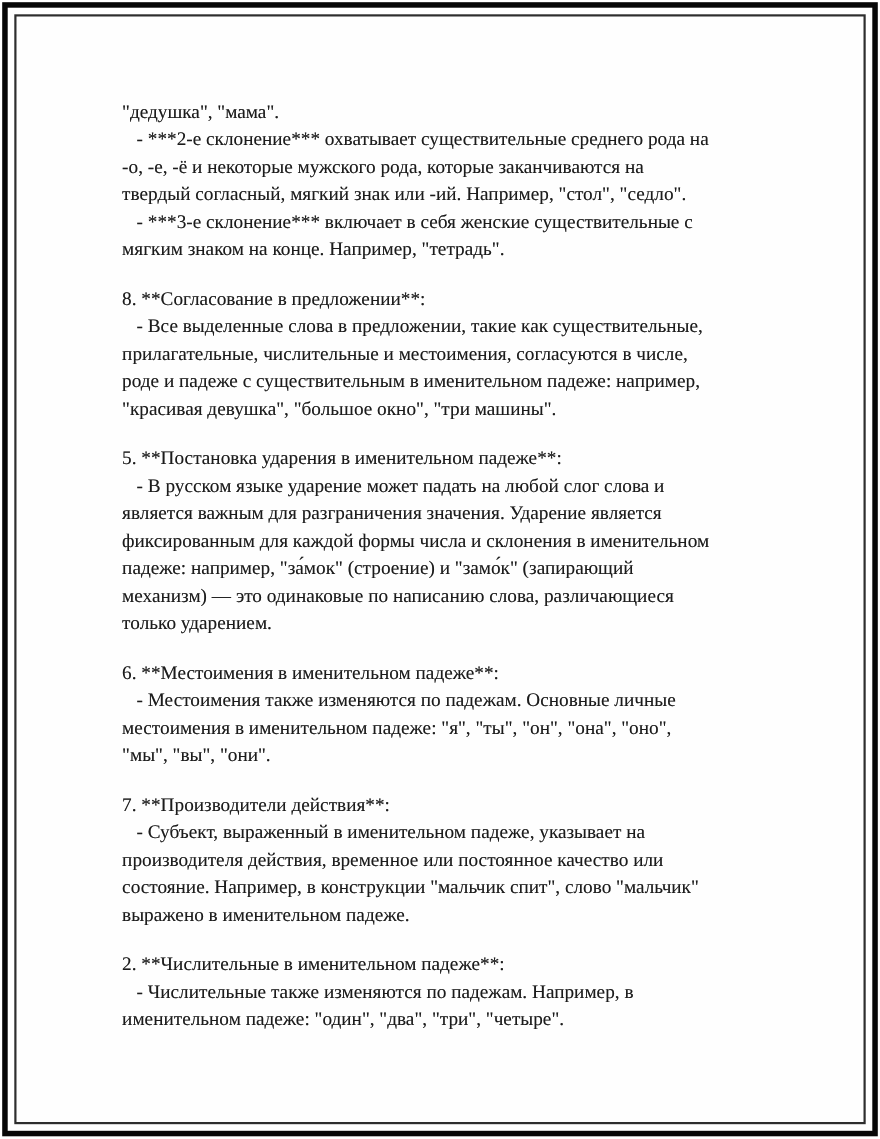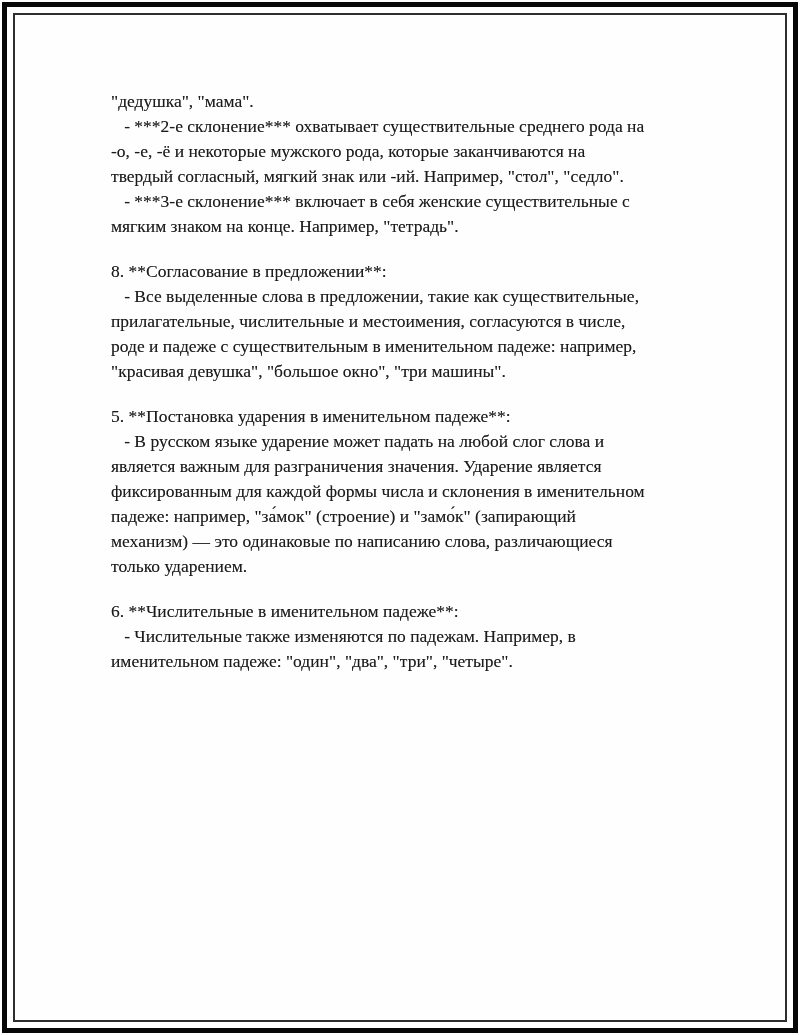--- a/index.html
+++ b/index.html
@@ -55,17 +55,26 @@
 прилагательные, числительные и местоимения, согласуются в числе,
 роде и падеже с существительным в именительном падеже: например,
 "красивая девушка", "большое окно", "три машины".</p>
     <p class="para">5. **Постановка ударения в именительном падеже**:
    - В русском языке ударение может падать на любой слог слова и
 является важным для разграничения значения. Ударение является
 фиксированным для каждой формы числа и склонения в именительном
 падеже: например, "за́мок" (строение) и "замо́к" (запирающий
 механизм) — это одинаковые по написанию слова, различающиеся
 только ударением.</p>
-    <p class="para">6. **Числительные в именительном падеже**:
+    <p class="para">6. **Местоимения в именительном падеже**:
+   - Местоимения также изменяются по падежам. Основные личные
+местоимения в именительном падеже: "я", "ты", "он", "она", "оно",
+"мы", "вы", "они".</p>
+    <p class="para">7. **Производители действия**:
+   - Субъект, выраженный в именительном падеже, указывает на
+производителя действия, временное или постоянное качество или
+состояние. Например, в конструкции "мальчик спит", слово "мальчик"
+выражено в именительном падеже.</p>
+    <p class="para">2. **Числительные в именительном падеже**:
    - Числительные также изменяются по падежам. Например, в
 именительном падеже: "один", "два", "три", "четыре".</p>
   </div>
 </div>
 
 </body></html>

